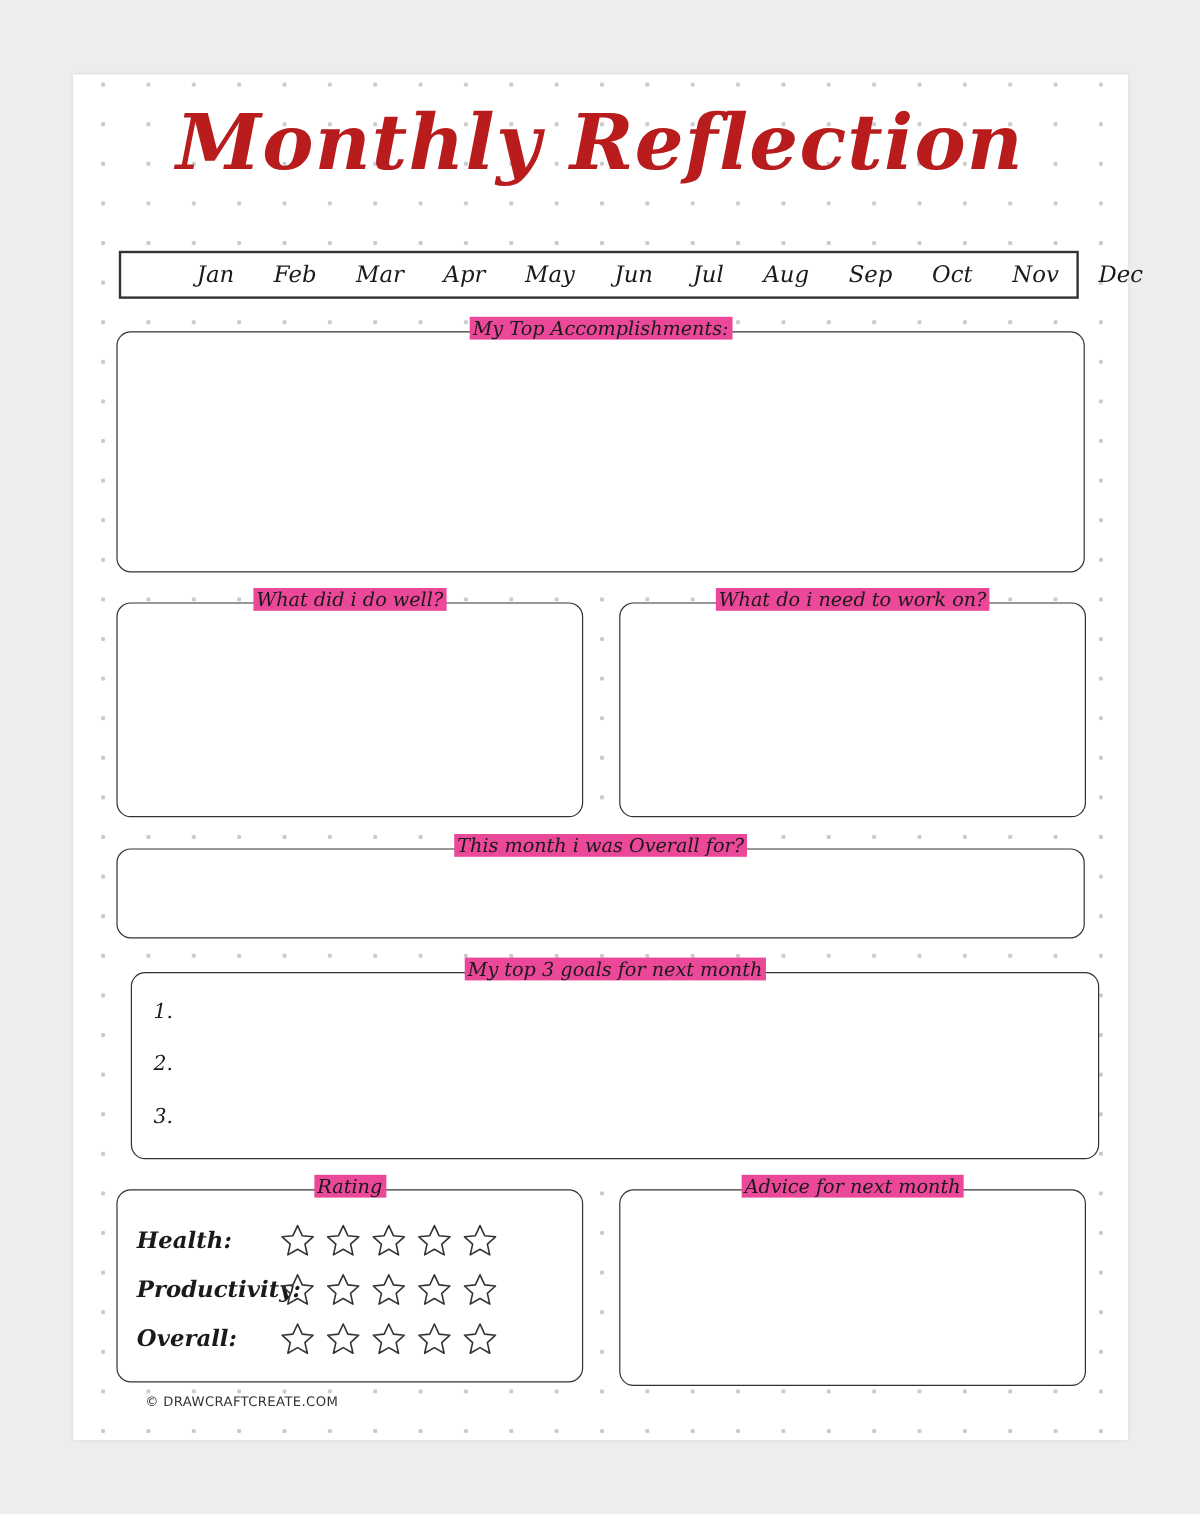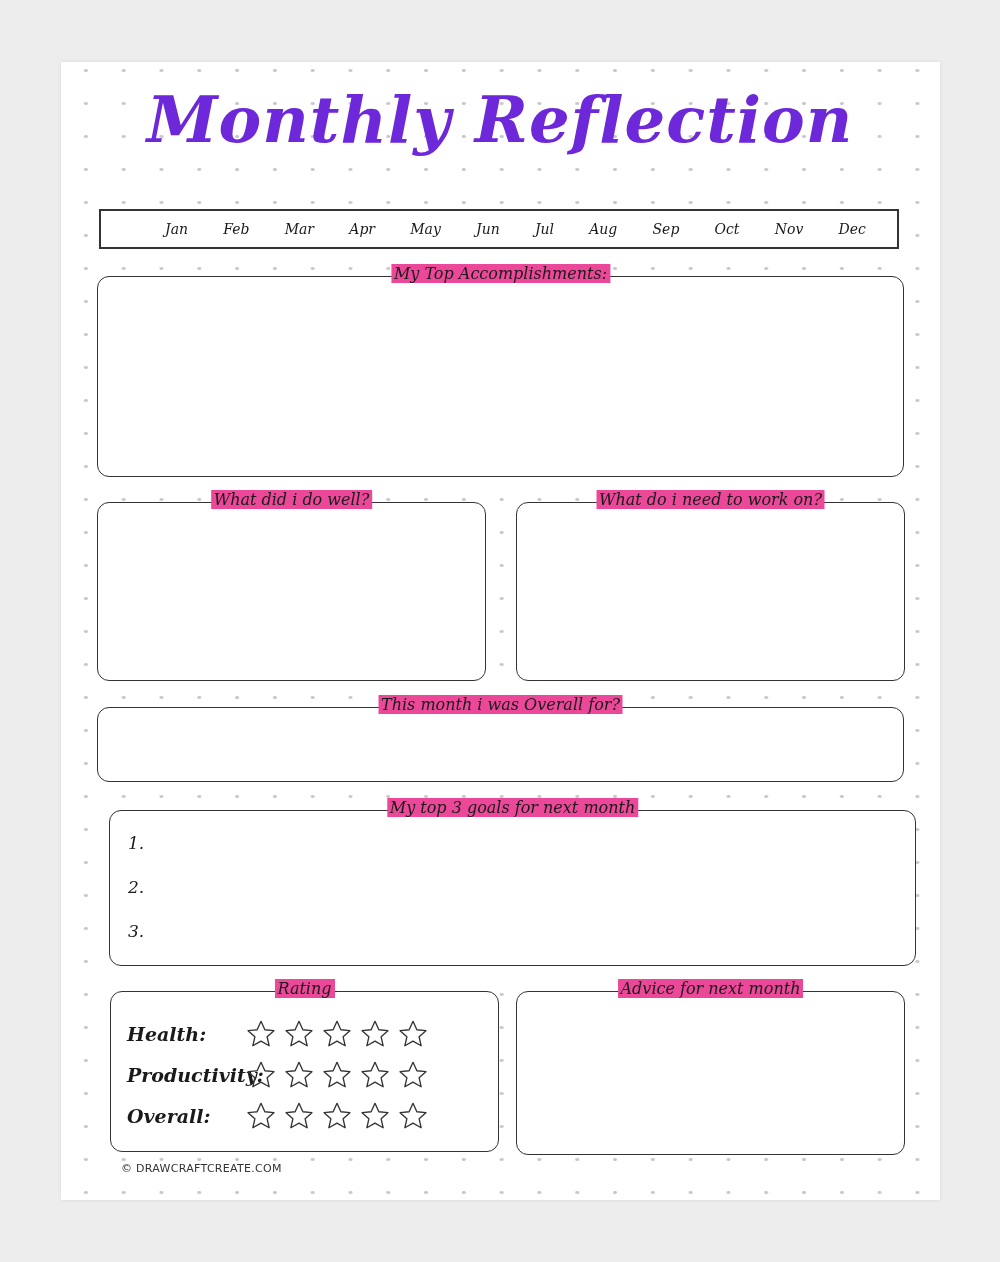--- a/index.html
+++ b/index.html
@@ -4,24 +4,24 @@
 <style>
   html, body { margin:0; padding:0; }
   body { width:1000px; height:1262px; background:#ededed; position:relative; overflow:hidden;
          font-family:"DejaVu Serif", serif; color:#1a1a1a; }
   .page { position:absolute; left:61px; top:62px; width:879px; height:1138px; background:#fff;
           box-shadow:0 0 4px rgba(0,0,0,0.08);
           background-image:radial-gradient(circle, #c9c9c9 1.6px, transparent 2px);
           background-size:37.8px 33px; background-position:6px -8px; }
   .title { position:absolute; left:0; top:82px; width:1000px; text-align:center;
            font-family:"DejaVu Serif", serif; font-style:italic; font-weight:bold; font-size:64px;
-           letter-spacing:1px; color:#6d28d9; }
+           letter-spacing:1px; color:#b91c1c; }
   .months { position:absolute; left:99px; top:209px; width:800px; height:40px; border:2px solid #333;
             background:#fff; display:flex; align-items:center; justify-content:space-around; padding:0 30px; box-sizing:border-box; }
-  .months span { font-family:"DejaVu Serif", serif; font-style:italic; font-size:14px;margin-left:33px; }
+  .months span { font-family:"DejaVu Serif", serif; font-style:italic; font-size:19px;margin-left:33px; }
   .box { position:absolute; border:1.6px solid #333; border-radius:12px; background:#fff; box-sizing:border-box; }
   .box-label { position:absolute; top:-13px; left:50%; transform:translateX(-50%); background:#ec4899; padding:0 3px;
                font-family:"DejaVu Serif", serif; font-style:italic; font-size:16px; white-space:nowrap; }
   .goal { position:absolute; left:18px; font-family:"DejaVu Serif", serif; font-style:italic; font-size:17px; }
   .rating-row { position:absolute; left:16px; display:flex; align-items:center; }
   .rating-row .lbl { width:118px; font-family:"DejaVu Serif", serif; font-style:italic; font-size:19px; font-weight:bold; }
   .stars { display:flex; gap:6px; }
   .star { width:32px; height:32px; }
   .footer { position:absolute; left:121px; top:1162px; font-family:"DejaVu Sans", sans-serif; font-size:11px; color:#333; letter-spacing:0.3px; }
 </style>
@@ -63,21 +63,21 @@
   <span class="box-label">This month i was Overall for?</span>
 </div>
 
 <div class="box" style="left:97px;top:810px;width:807px;height:156px;margin-left:12px;">
   <span class="box-label">My top 3 goals for next month</span>
   <span class="goal" style="top:22px;">1.</span>
   <span class="goal" style="top:66px;">2.</span>
   <span class="goal" style="top:110px;">3.</span>
 </div>
 
-<div class="box" style="left:110px;top:991px;width:389px;height:161px;">
+<div class="box" style="left:97px;top:991px;width:389px;height:161px;">
   <span class="box-label">Rating</span>
   <div id="rating-rows">
       <div class="rating-row" style="top: 26px;">
         <span class="lbl">Health:</span>
         <div class="stars">
           <span class="star"><svg viewBox="0 0 24 24">
               <path d="M12 2.5l2.9 6.3 6.8.7-5.1 4.6 1.5 6.7L12 17.3l-6.1 3.5 1.5-6.7-5.1-4.6 6.8-.7z" fill="none" stroke="#333" stroke-width="1" stroke-linejoin="round"></path>
             </svg></span>
           <span class="star"><svg viewBox="0 0 24 24">
               <path d="M12 2.5l2.9 6.3 6.8.7-5.1 4.6 1.5 6.7L12 17.3l-6.1 3.5 1.5-6.7-5.1-4.6 6.8-.7z" fill="none" stroke="#333" stroke-width="1" stroke-linejoin="round"></path>

